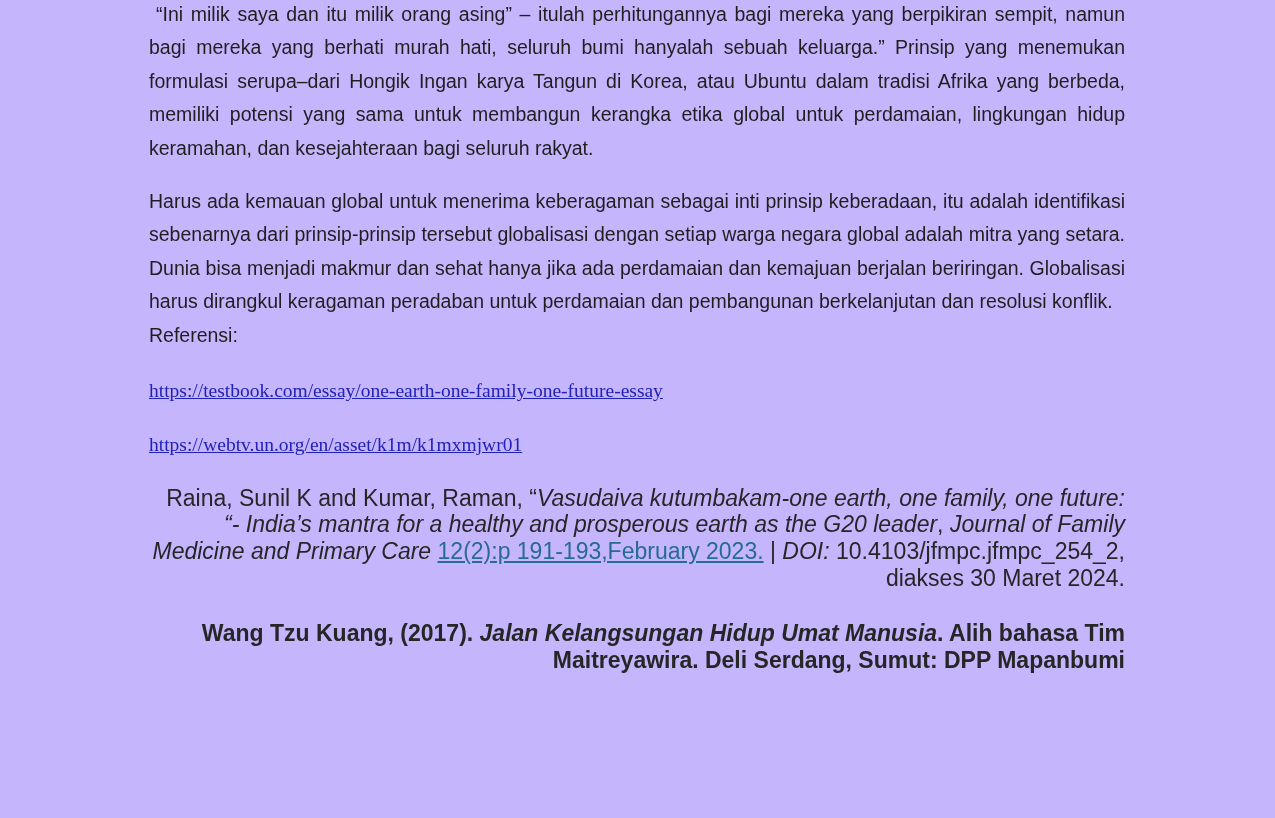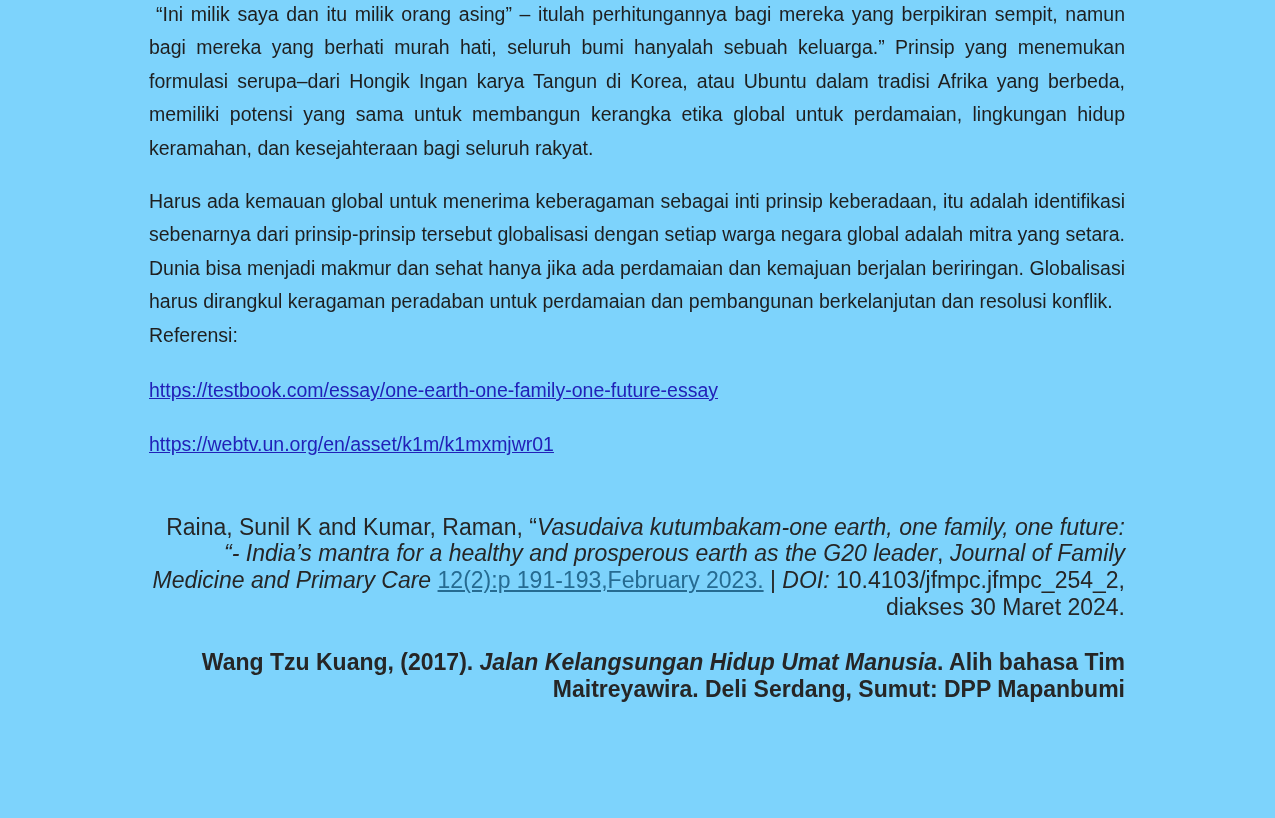--- a/index.html
+++ b/index.html
@@ -1,21 +1,21 @@
 <!DOCTYPE html>
 <html><head>
 <meta charset="utf-8">
 <style>
   html, body { margin: 0; padding: 0; }
   body { background: #ffffff; }
   .page {
     position: relative;
     width: 1275px;
     height: 818px;
-    background: #7dd3fc;
+    background: #c4b5fd;
     overflow: hidden;
     font-family: "Liberation Sans", "DejaVu Sans", sans-serif;
     color: #1f1f1f;
   }
   .content {
     position: absolute;
     left: 149px;
     top: -2px;
     width: 976px;
   }
@@ -23,25 +23,26 @@
     font-size: 19.5px;
     line-height: 33.4px;
     color: #1f1f1f;
   }
   .just { text-align: justify; text-justify: inter-word; }
   p { margin: 0; }
   .p1 { margin-bottom: 20px; text-indent: 7px; }
   .p2 { }
   .referensi { margin-bottom: 22px; }
   .link-para1 { margin-bottom: 21px; }
-  .link-para2 { margin-bottom: 52px; }
+  .link-para2 { margin-bottom: 23px; }
   a.ref-link {
     color: #2121B8;
     text-decoration: underline;
     cursor: pointer;
+    font-family: Liberation Serif, serif;
   }
   .cite {
     font-size: 23px;
     line-height: 26.6px;
     color: #262626;
     text-align: right;
   }
   .cite1 { margin-bottom: 29px; }
   .cite2 { margin-bottom: 0; font-weight: bold; }
   .cite i { font-style: italic; }

